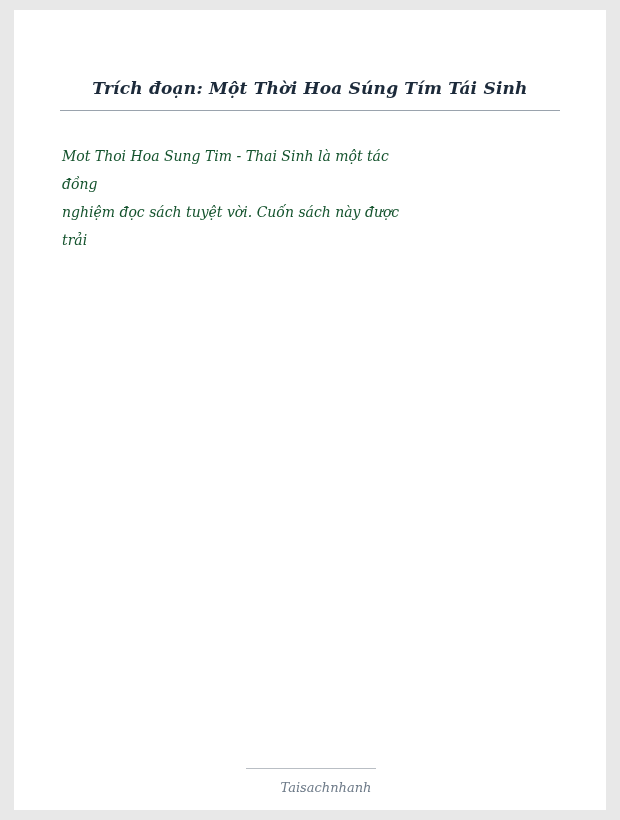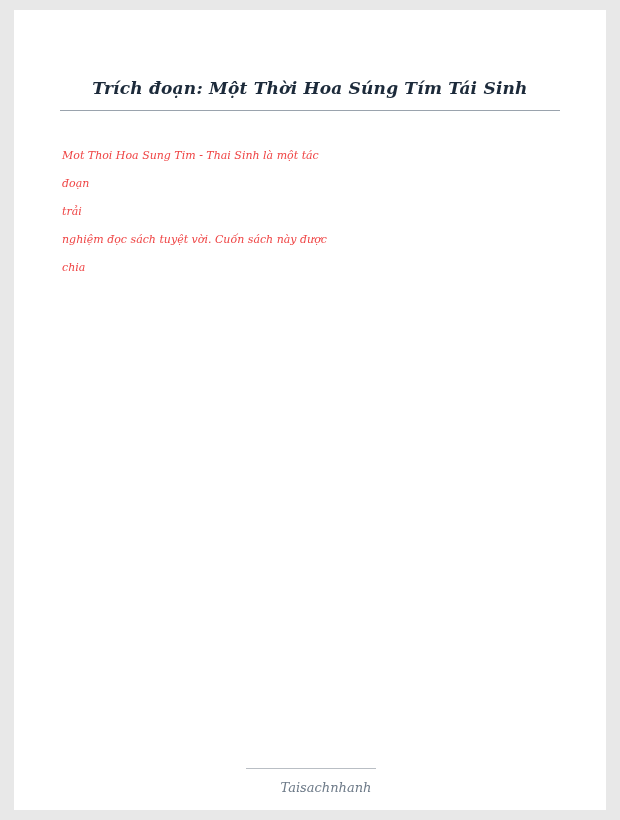--- a/index.html
+++ b/index.html
@@ -44,23 +44,23 @@
     height: 1px;
     background: #9aa3ad;
   }
   .body-text {
     position: absolute;
     left: 48px;
     top: 132px;
     width: 490px;
     font-family: "DejaVu Serif", serif;
     font-style: italic;
-    font-size: 11px;
+    font-size: 14px;
     line-height: 28px;
-    color: #ef4444;
+    color: #14532d;
   }
   .body-text .line {
     display: block;
     white-space: pre;
   }
   .footer-rule {
     position: absolute;
     left: 232px;
     top: 758px;
     width: 130px;
@@ -84,22 +84,21 @@
 <body>
 
 <div class="page">
 
   <div class="doc-title">Trích đoạn: Một Thời Hoa Súng Tím Tái Sinh</div>
 
   <div class="title-rule"></div>
 
   <div class="body-text">
     <span class="line">Mot Thoi Hoa Sung Tim - Thai Sinh là một tác</span>
-    <span class="line">đoạn</span>
+    <span class="line">đồng</span>
+    <span class="line">nghiệm đọc sách tuyệt vời. Cuốn sách này được</span>
     <span class="line">trải</span>
-    <span class="line">nghiệm đọc sách tuyệt vời. Cuốn sách này được</span>
-    <span class="line">chia</span>
   </div>
 
   <div class="footer-rule"></div>
   <div class="footer-text">Taisachnhanh</div>
 
 </div>
 
 </body></html>

